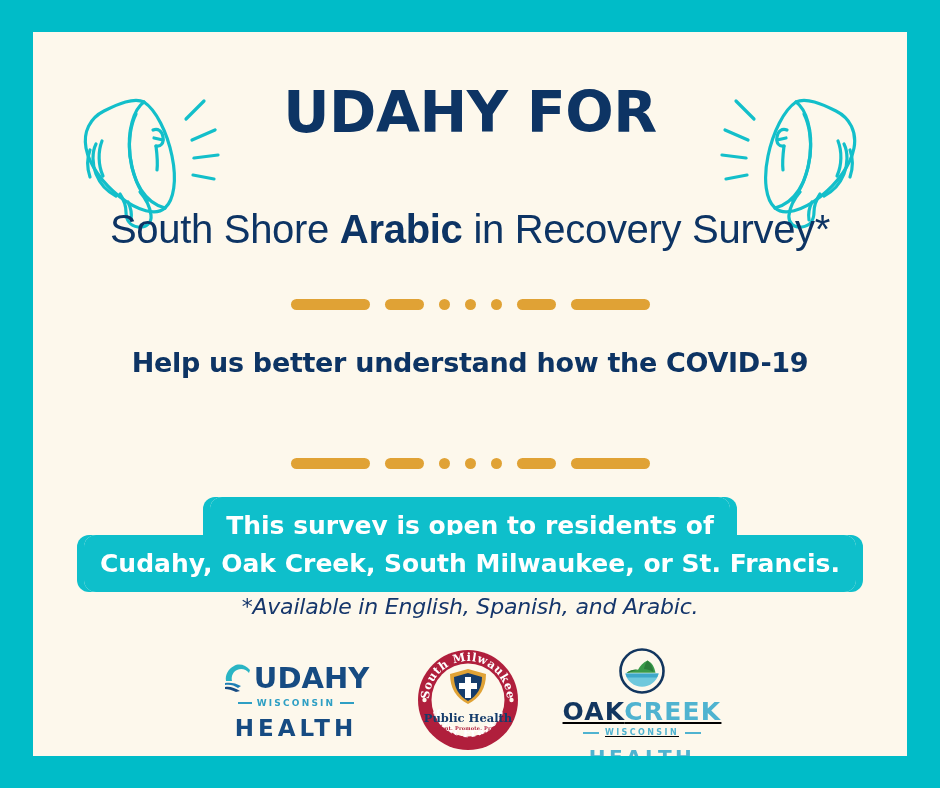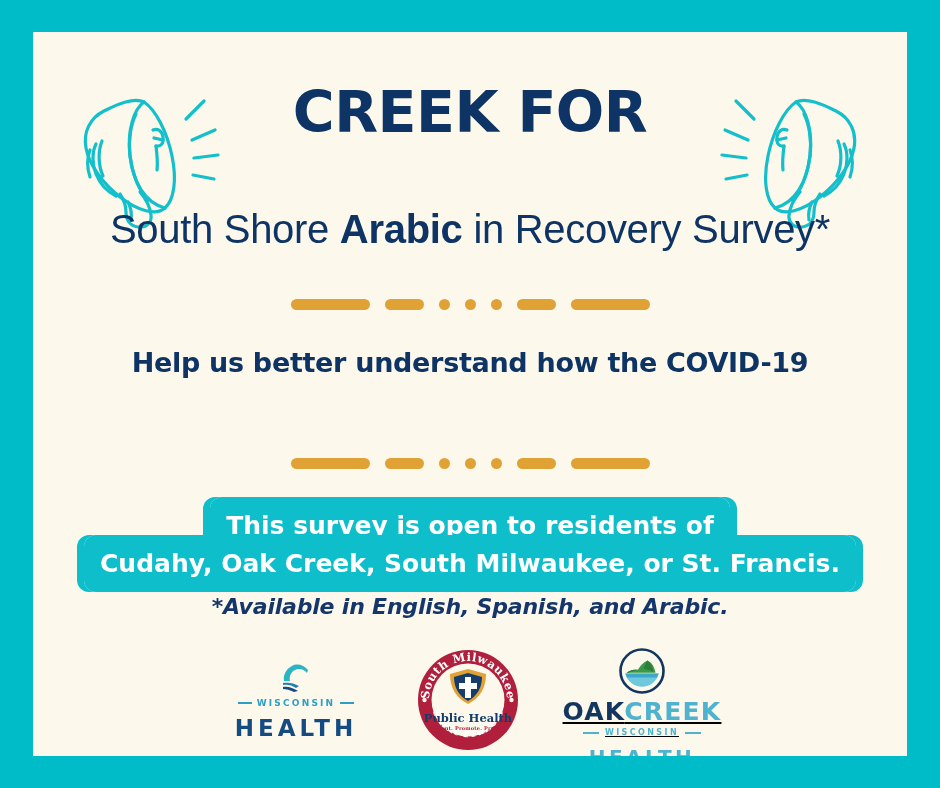--- a/index.html
+++ b/index.html
@@ -142,21 +142,21 @@
 
   
   #footnote {
     position: absolute;
     top: 562px;
     left: 0;
     width: 874px;
     text-align: center;
     color: #15366b;
     font-family: "DejaVu Sans", sans-serif;
-    font-weight: bold;
+    font-weight: normal;
     font-style: italic;
     font-size: 22px;
     letter-spacing: -0.2px;
   }
 
   
   #logo-row {
     position: absolute;
     top: 616px;
     left: 0;
@@ -294,21 +294,21 @@
           <path d="M60 118 C63 124 64 130 63 136"></path>
           <path d="M118 35 L136 17"></path>
           <path d="M124 56 L147 46"></path>
           <path d="M126 74 L150 71"></path>
           <path d="M125 91 L146 95"></path>
         </g>
       </svg>
     </div>
 
     <div id="headline">
-      <span class="hl-line">CREEK FOR</span>
+      <span class="hl-line">UDAHY FOR</span>
     </div>
 
     <div id="subtitle"><span>South Shore </span><span class="bold">Arabic</span><span> in Recovery Survey*</span></div>
 
     <div class="divider" id="divider-top">
       <span class="dash long"></span>
       <span class="dash med"></span>
       <span class="dash dot"></span>
       <span class="dash dot"></span>
       <span class="dash dot"></span>
@@ -341,20 +341,21 @@
 
       <div class="logo" id="logo-cudahy">
         <div class="cud-wordmark">
           <span class="cud-c">
             <svg viewBox="0 0 30 31" xmlns="http://www.w3.org/2000/svg">
               <path d="M27 7 C23 2 16 0 11 3 C5 6 2 12 3 18 L9 18 C8 13 10 9 14 7 C18 5 23 6 26 10 Z" fill="#2ab5c4"></path>
               <path d="M2 20 C7 19 13 20 18 23 L15 25 C11 22 6 21 2 22 Z" fill="#1f7fb5"></path>
               <path d="M2 24 C7 23 12 25 17 28 L13 29 C9 27 5 26 2 26 Z" fill="#164b82"></path>
             </svg>
           </span>
+          <span class="cud-letters">UDAHY</span>
         </div>
         <div class="cud-state">
           <span class="rule"></span>
           <span class="txt">WISCONSIN</span>
           <span class="rule"></span>
         </div>
         <div class="cud-health">HEALTH</div>
       </div>
 
       <div class="logo" id="logo-smsf">

